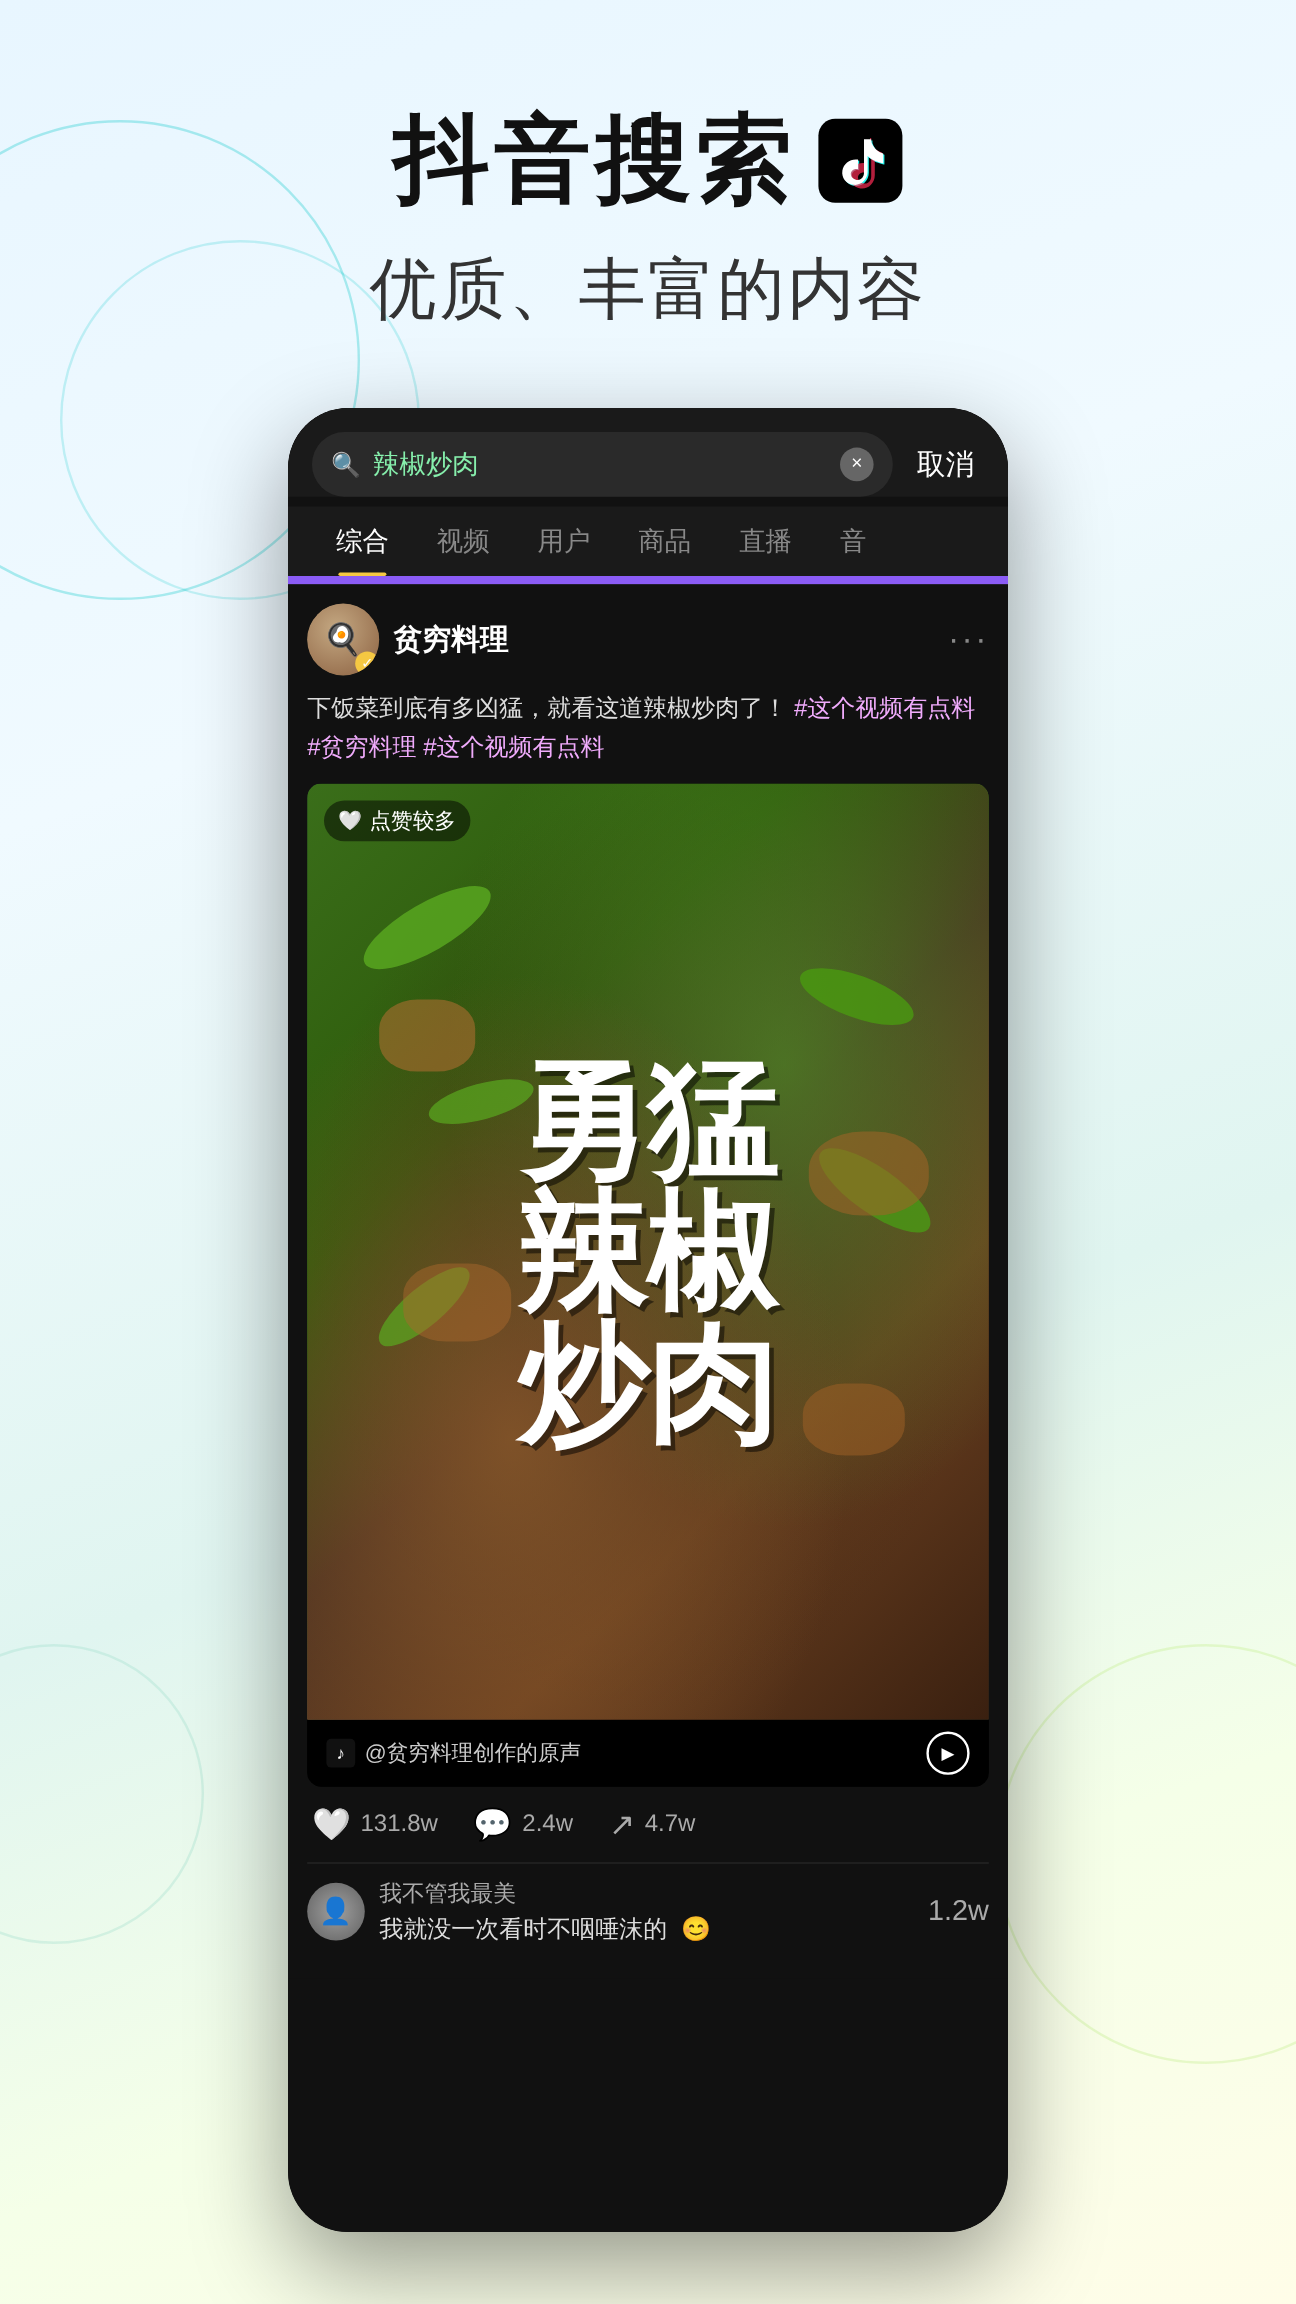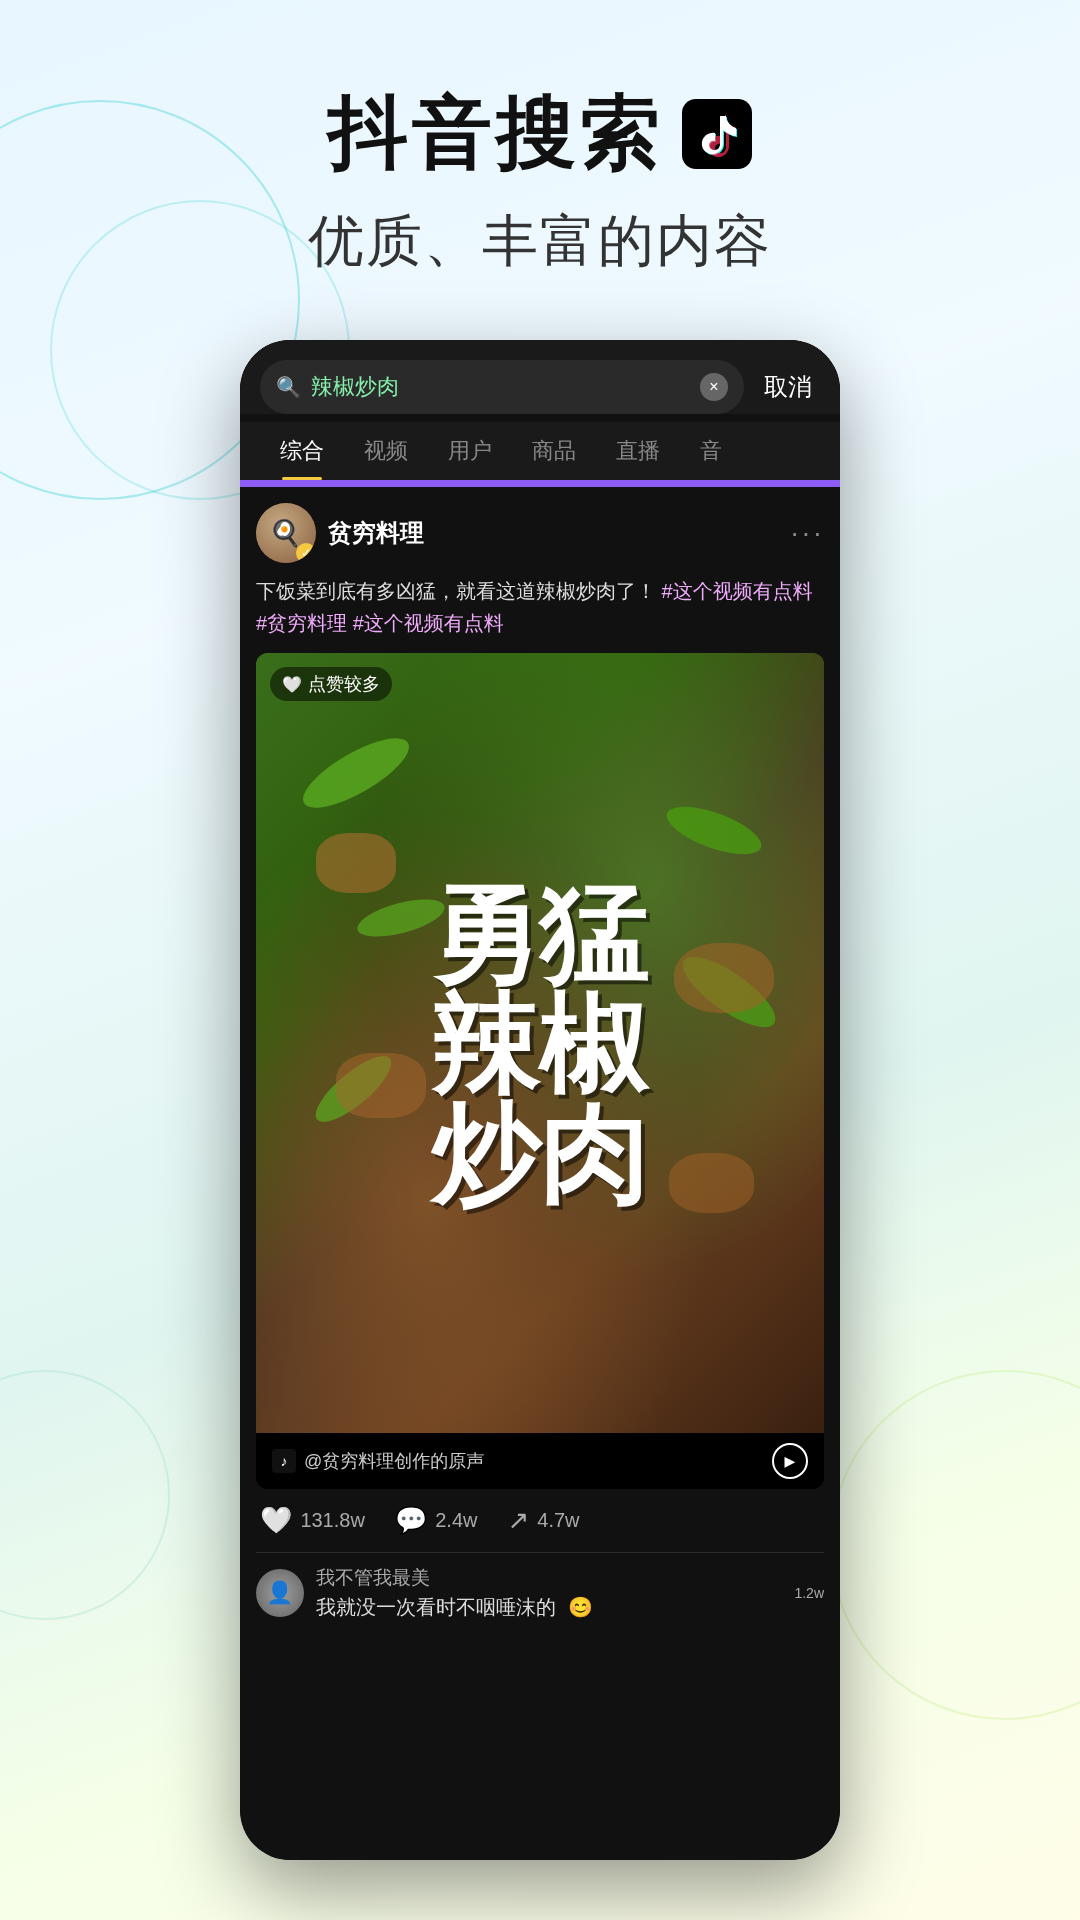--- a/index.html
+++ b/index.html
@@ -443,21 +443,21 @@
       margin-bottom: 3px;
     }
 
     .comment-text {
       color: #ddd;
       font-size: 20px;
     }
 
     .comment-likes {
       color: #aaa;
-      font-size: 14px;
+      font-size: 24px;
     }
   </style>
 </head>
 <body>
 
 <div class="bg-circle-1"></div>
 <div class="bg-circle-2"></div>
 <div class="bg-circle-3"></div>
 <div class="bg-circle-4"></div>
 

